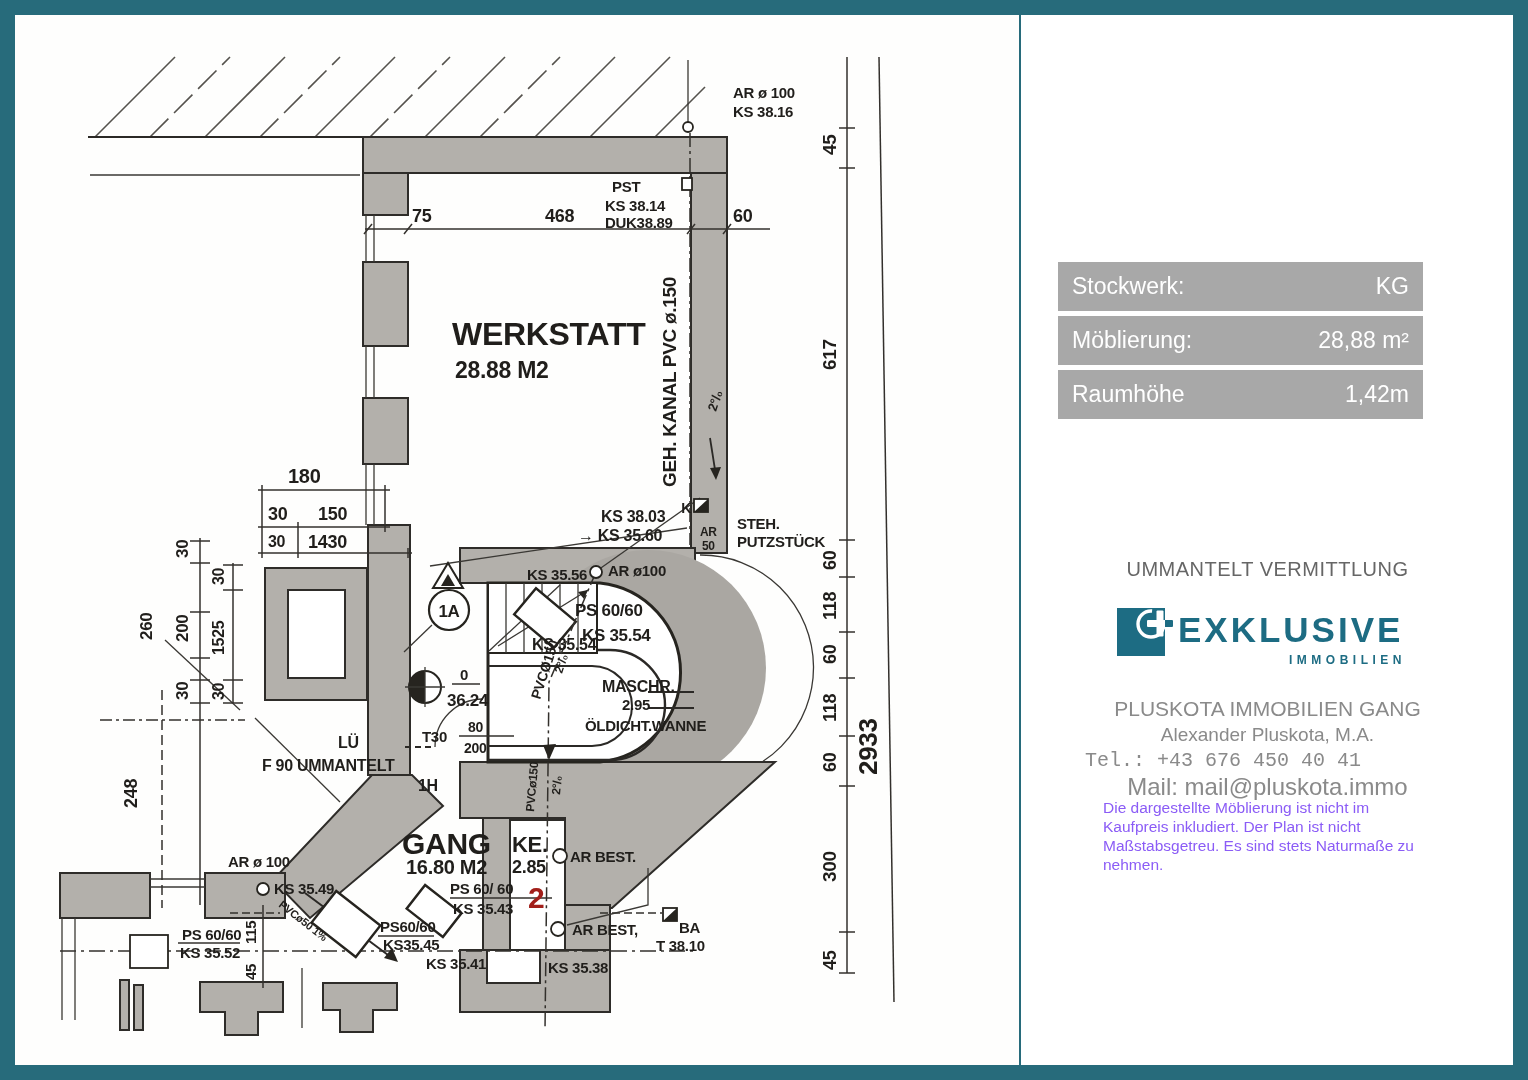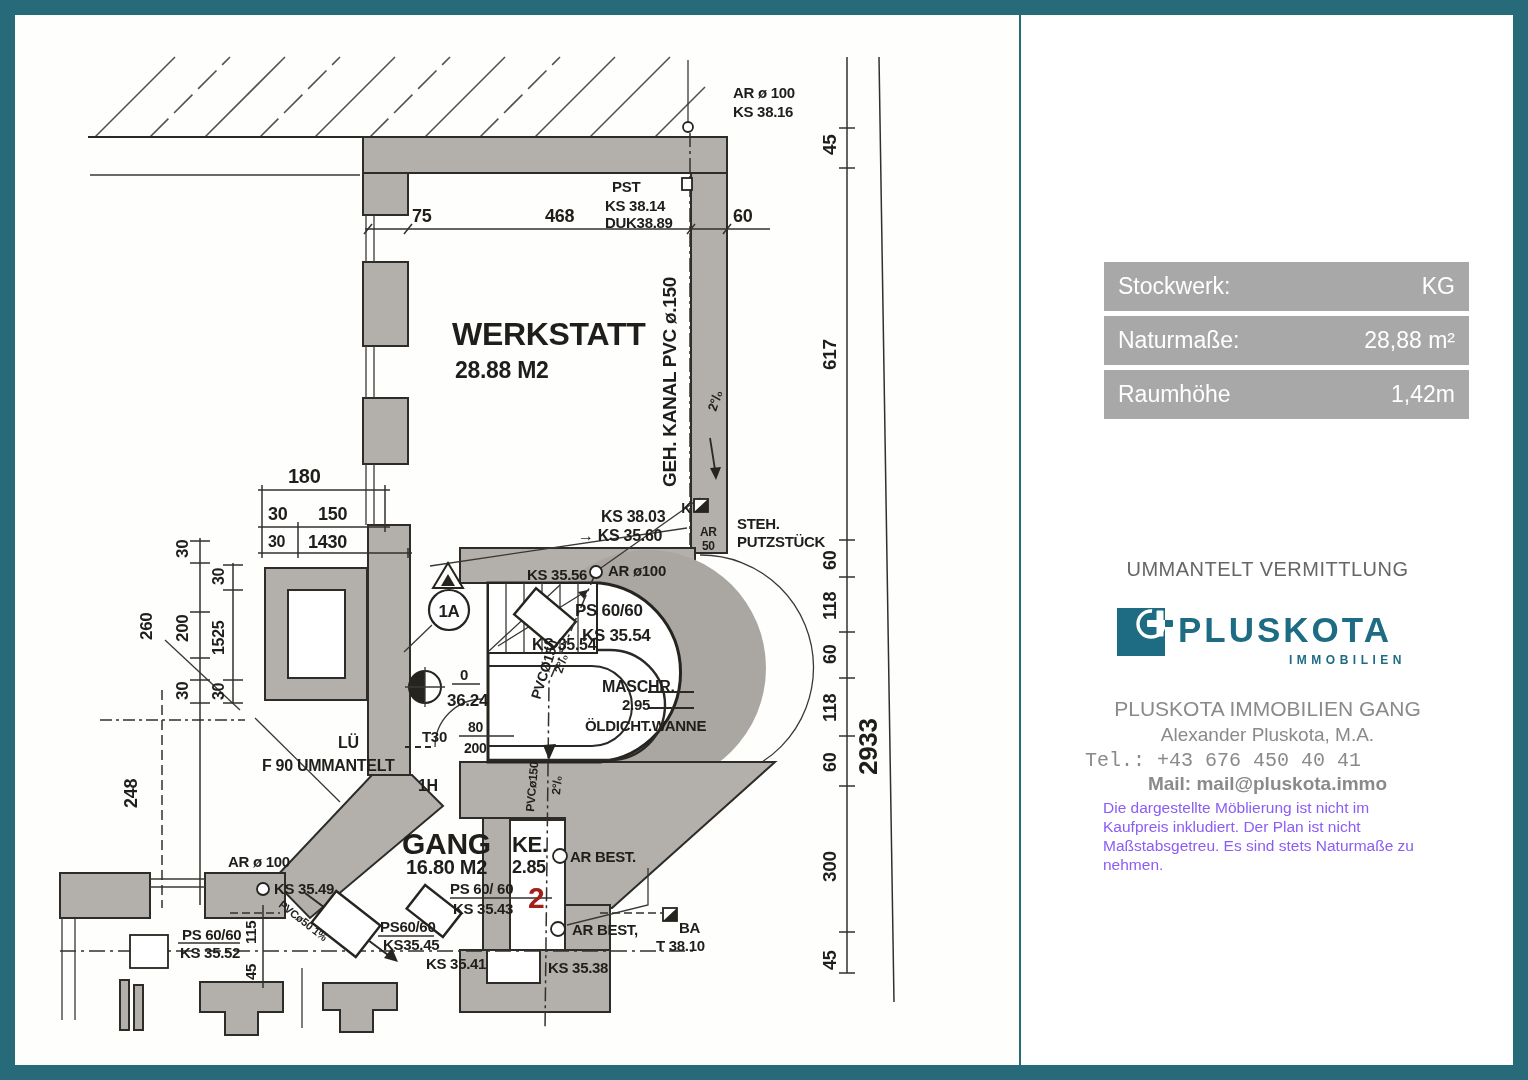--- a/index.html
+++ b/index.html
@@ -13,38 +13,38 @@
   .plan svg{width:100%;height:100%;}
   .wall{fill:#b3b0ab;stroke:#2e2c29;stroke-width:2;}
   .wall2{fill:#aaa7a2;}
   .ln{stroke:#2b2926;fill:none;}
   .thin{stroke:#3a3834;stroke-width:1.3;fill:none;}
   .dim{stroke:#33302c;stroke-width:1.5;fill:none;}
   .lbl{fill:#201e1b;font-weight:700;font-family:"Liberation Sans",sans-serif;letter-spacing:-0.3px;}
   .red{fill:#a21f1a;}
 
   
-  .spec-bar{position:absolute;left:1104px;width:365px;height:49px;background:#a8a8a8;
+  .spec-bar{position:absolute;left:1058px;width:365px;height:49px;background:#a8a8a8;
             display:flex;align-items:center;justify-content:space-between;
             padding:0 14px;box-sizing:border-box;color:#ffffff;font-size:23px;}
   .tagline{position:absolute;left:1085px;top:558px;width:365px;text-align:center;
            color:#666666;font-size:20px;letter-spacing:0.5px;}
   .logo-box{position:absolute;left:1117px;top:604px;width:72px;height:56px;}
   .brand{position:absolute;left:1178px;top:610px;width:228px;text-align:left;
          color:#1d6c83;font-size:35px;font-weight:700;letter-spacing:3px;}
   .brand-sub{position:absolute;left:1178px;top:653px;width:228px;text-align:right;
              color:#1d6c83;font-size:12px;font-weight:700;letter-spacing:4.5px;}
   .company{position:absolute;left:1085px;top:697px;width:365px;text-align:center;
            color:#8a8a8a;font-size:21px;}
   .person{position:absolute;left:1085px;top:724px;width:365px;text-align:center;
           color:#8a8a8a;font-size:19px;}
   .tel{position:absolute;left:1085px;top:749px;width:365px;
        color:#8a8a8a;font-size:20px;font-family:Liberation Mono, monospace;}
   .mail{position:absolute;left:1085px;top:773px;width:365px;text-align:center;
-        color:#8a8a8a;font-size:19px;font-weight:bold;}
+        color:#8a8a8a;font-size:24px;}
   .disclaimer{position:absolute;left:1103px;top:799px;width:330px;text-align:left;
               color:#8b5cf6;font-size:15.5px;line-height:1.22;}
 </style>
 </head>
 <body>
 
 <div class="plan">
 <svg viewBox="15 15 1005 1050" xmlns="http://www.w3.org/2000/svg">
 
   <g stroke="#55524d" stroke-width="1.6">
@@ -332,21 +332,21 @@
 </svg>
 </div>
 
 <div class="divider"></div>
 
 <div class="spec-bar" style="top:262px">
   <span>Stockwerk:</span>
   <span>KG</span>
 </div>
 <div class="spec-bar" style="top:316px">
-  <span>Naturmaße:</span>
+  <span>Möblierung:</span>
   <span>28,88 m²</span>
 </div>
 <div class="spec-bar" style="top:370px">
   <span>Raumhöhe</span>
   <span>1,42m</span>
 </div>
 
 <div class="tagline">UMMANTELT VERMITTLUNG</div>
 
 <div class="logo-box">
@@ -361,21 +361,21 @@
       <rect x="30" y="16" width="26" height="7" rx="1"></rect>
       <rect x="39.5" y="6.5" width="7" height="26" rx="1"></rect>
     </g>
     <g clip-path="url(#sq)">
       <circle cx="34" cy="20" r="13" fill="none" stroke="#ffffff" stroke-width="3.4" stroke-dasharray="62 20"></circle>
       <rect x="30" y="16" width="26" height="7" rx="1" fill="#ffffff"></rect>
       <rect x="39.5" y="6.5" width="7" height="26" rx="1" fill="#ffffff"></rect>
     </g>
   </svg>
 </div>
-<div class="brand">PLUSKOTA</div>
+<div class="brand">EXKLUSIVE</div>
 <div class="brand-sub">IMMOBILIEN</div>
 
 <div class="company">PLUSKOTA IMMOBILIEN GANG</div>
 <div class="person">Alexander Pluskota, M.A.</div>
 <div class="tel">Tel.: +43 676 450 40 41</div>
 <div class="mail">Mail: mail@pluskota.immo</div>
 <div class="disclaimer">Die dargestellte Möblierung ist nicht im Kaufpreis inkludiert. Der Plan ist nicht Maßstabsgetreu. Es sind stets Naturmaße zu nehmen.</div>
 
 <div class="frame"></div>
 

